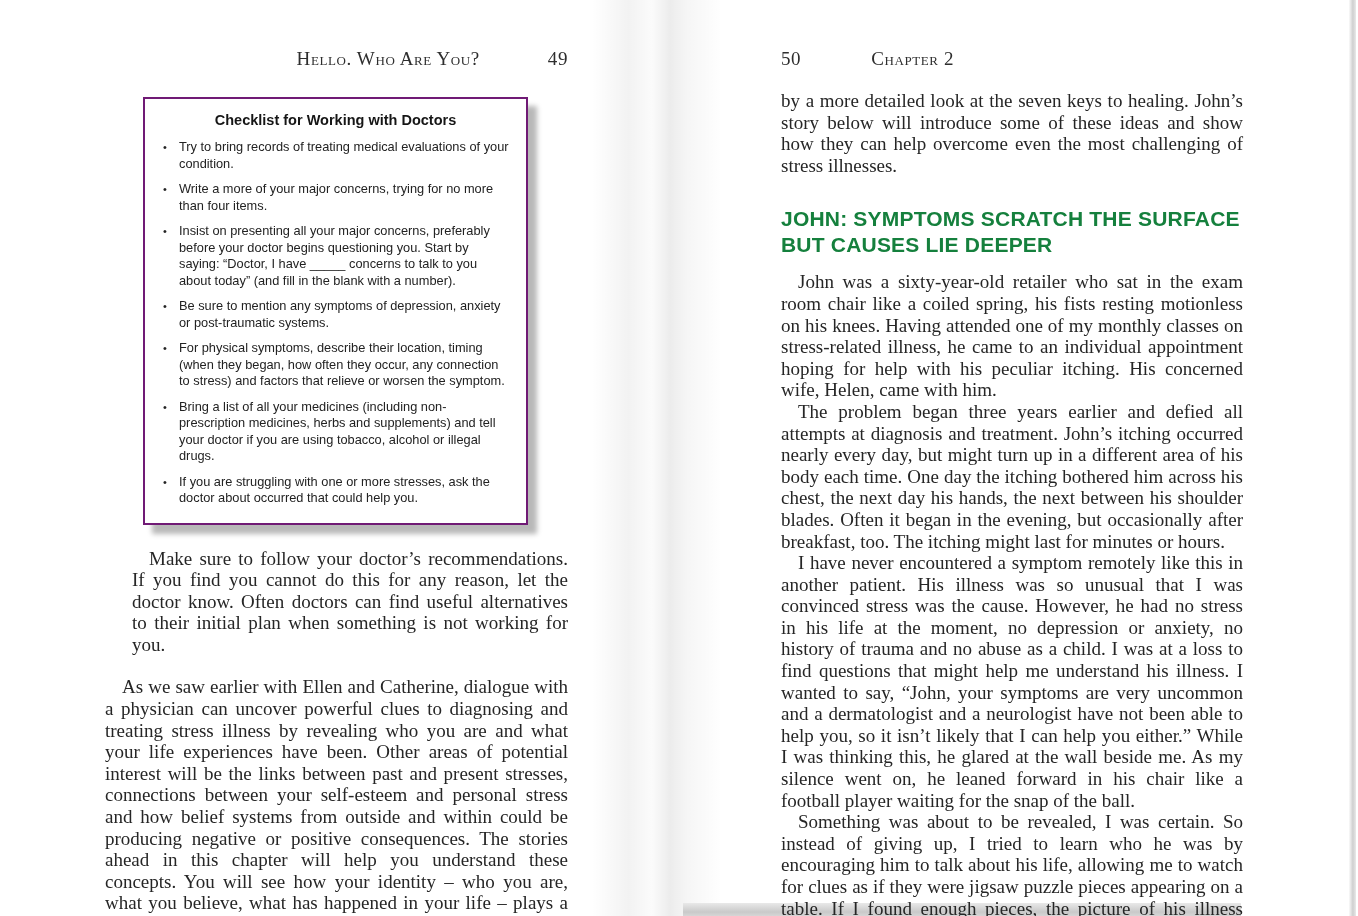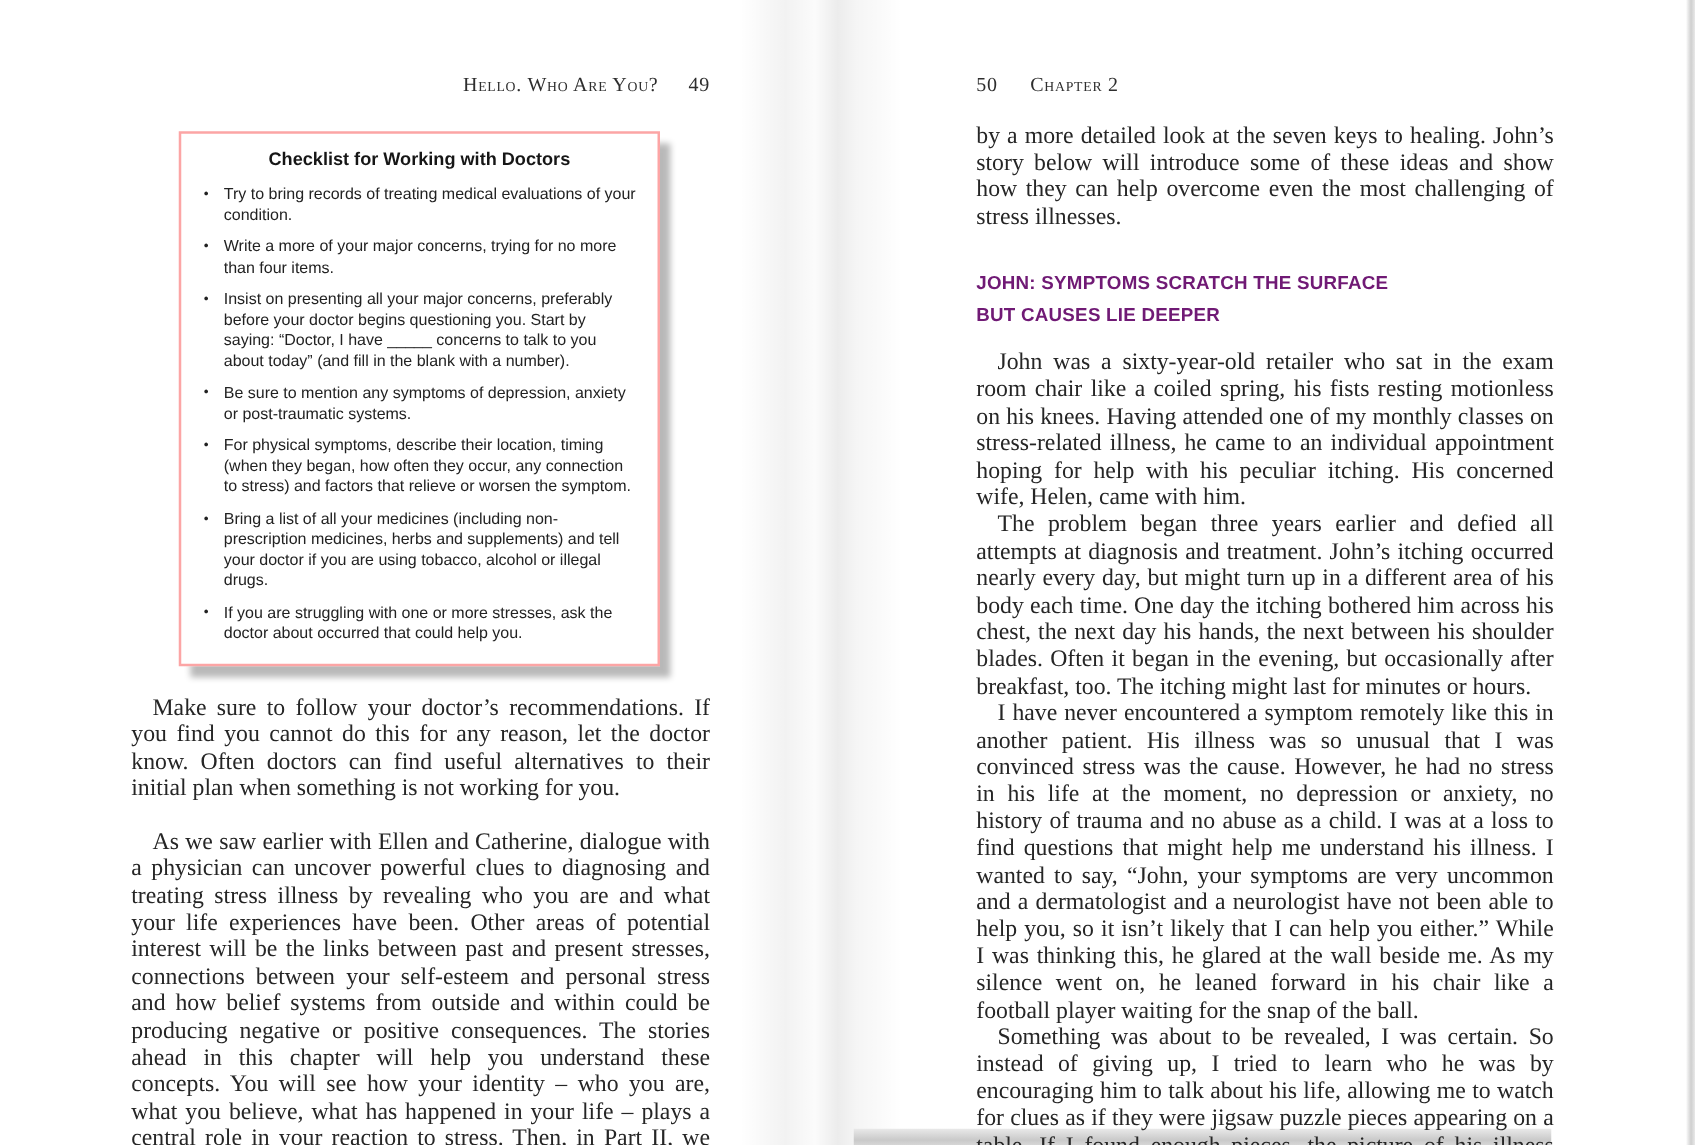--- a/index.html
+++ b/index.html
@@ -35,38 +35,39 @@
     background:linear-gradient(to bottom,#e9e9e9,#c9c9c9 70%,#d6d6d6);
     pointer-events:none;
   }
 
   .column{position:absolute;top:0;}
   .left-column{left:105px;width:463px;}
   .right-column{left:781px;width:462px;}
 
   .running-head{
     display:flex;align-items:baseline;
-    padding-top:60px;
-    font-size:16px;
+    padding-top:48px;
+    font-size:19px;
     font-variant:small-caps;
     letter-spacing:0.6px;
     color:#2e2e2e;
+    gap:44px;
   }
   .running-head.right-align{justify-content:flex-end;}
   .running-head .head-title{}
   .left-column .page-number{margin-left:24px;font-variant:normal;}
   .right-column .page-number{margin-right:26px;font-variant:normal;}
 
   
   .checklist-box{
     box-sizing:border-box;
     width:385px;
     margin:27px 0 0 38px;
     background:#ffffff;
-    border:2px solid #fca5a5;
+    border:2px solid #701a75;
     box-shadow:9px 9px 5px rgba(0,0,0,0.28);
     padding:11px 16px 14px 16px;
     font-family:"Liberation Sans", sans-serif;
   }
   .checklist-title{
     text-align:center;
     font-weight:bold;
     font-size:14.5px;
     color:#161616;
     margin:2px 0 11px 0;
@@ -81,30 +82,30 @@
   .check-bullet{flex:none;width:16px;font-size:11px;line-height:16.5px;padding-left:2px;}
   .check-text{flex:1;}
 
   
   .body-para{
     font-size:19px;line-height:21.6px;
     text-align:justify;
     margin:0;
   }
   .indent{text-indent:17px;}
-  .left-column .body-para.first{margin-top:23px;}
+  .left-column .body-para.first{margin-top:23px;margin-left:27px;}
   .left-column .body-para.spaced{margin-top:21px;}
   .right-column .body-para.continuation{margin-top:20px;}
 
   .section-heading{
     font-family:"Liberation Sans", sans-serif;
     font-weight:bold;
-    font-size:15px;line-height:26px;
+    font-size:21px;line-height:26px;
     letter-spacing:0.2px;
-    color:#701a75;
+    color:#15803d;
     margin:30px 0 13px 0;
   }
 </style>
 </head>
 <body>
 
 <div class="canvas">
 
   <div class="gutter-shadow"></div>
   <div class="page-edge-right"></div>

